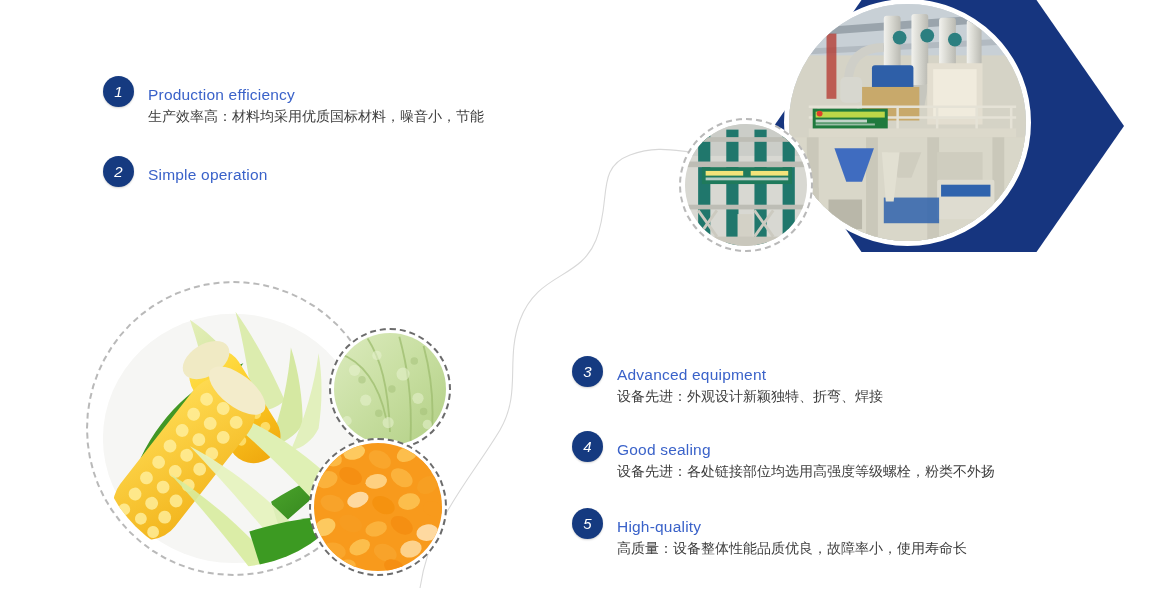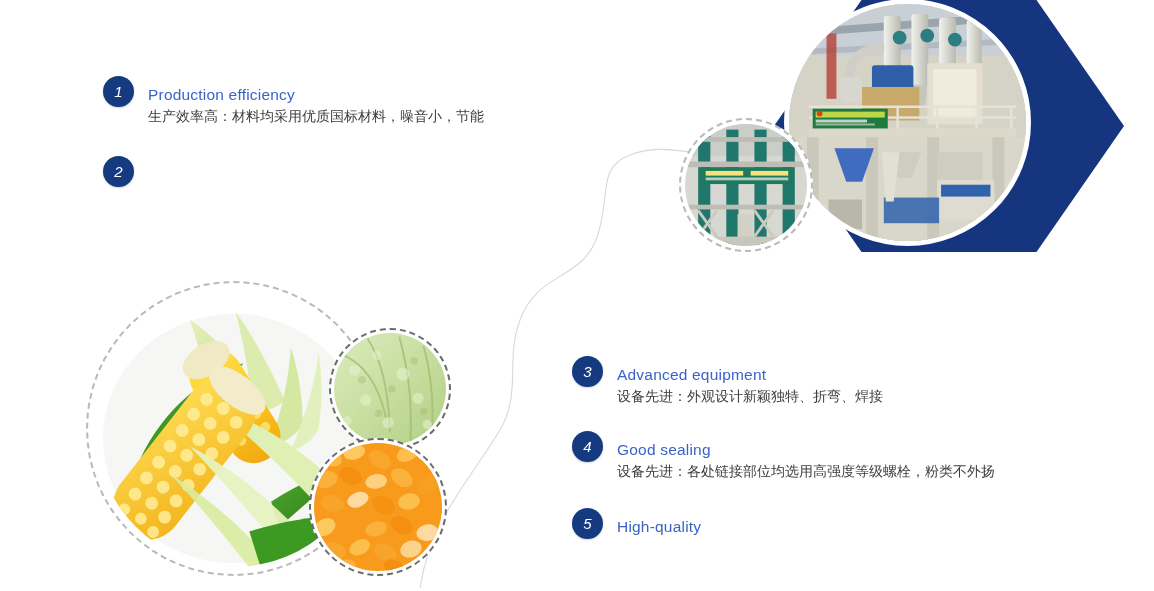--- a/index.html
+++ b/index.html
@@ -410,20 +410,21 @@
     <div class="badge">1</div>
     <div class="ftext">
       <div class="ftitle">Production efficiency</div>
       <div class="fdesc">生产效率高：材料均采用优质国标材料，噪音小，节能</div>
     </div>
   </div>
 
   <div class="feature" style="left:103px;top:156px;">
     <div class="badge">2</div>
     <div class="ftext">
+      <div class="ftitle">Simple operation</div>
     </div>
   </div>
 
   <div class="feature" style="left:572px;top:356px;">
     <div class="badge">3</div>
     <div class="ftext">
       <div class="ftitle">Advanced equipment</div>
       <div class="fdesc">设备先进：外观设计新颖独特、折弯、焊接</div>
     </div>
   </div>
@@ -433,16 +434,17 @@
     <div class="ftext">
       <div class="ftitle">Good sealing</div>
       <div class="fdesc">设备先进：各处链接部位均选用高强度等级螺栓，粉类不外扬</div>
     </div>
   </div>
 
   <div class="feature" style="left:572px;top:508px;">
     <div class="badge">5</div>
     <div class="ftext">
       <div class="ftitle">High-quality</div>
+      <div class="fdesc">高质量：设备整体性能品质优良，故障率小，使用寿命长</div>
     </div>
   </div>
 
 </div>
 
 </body></html>

